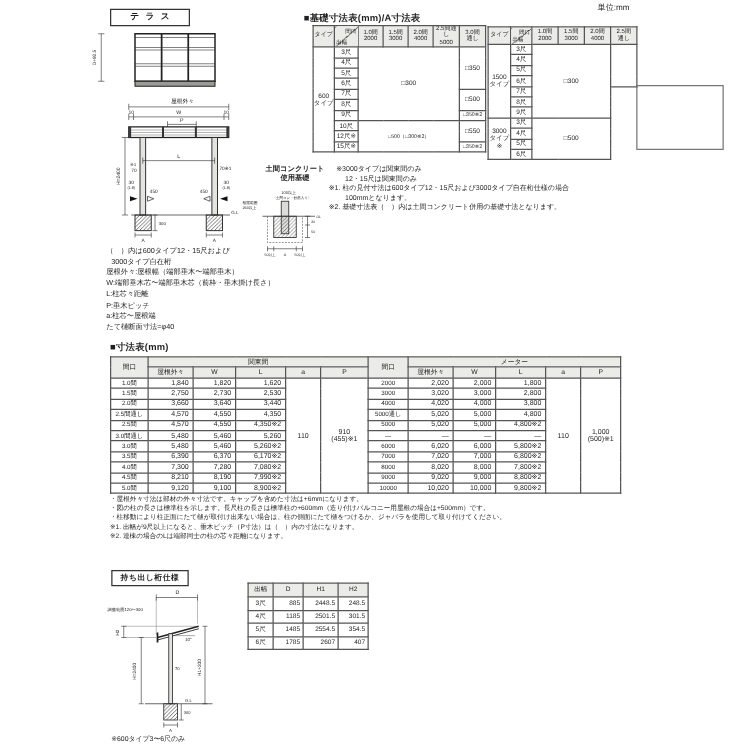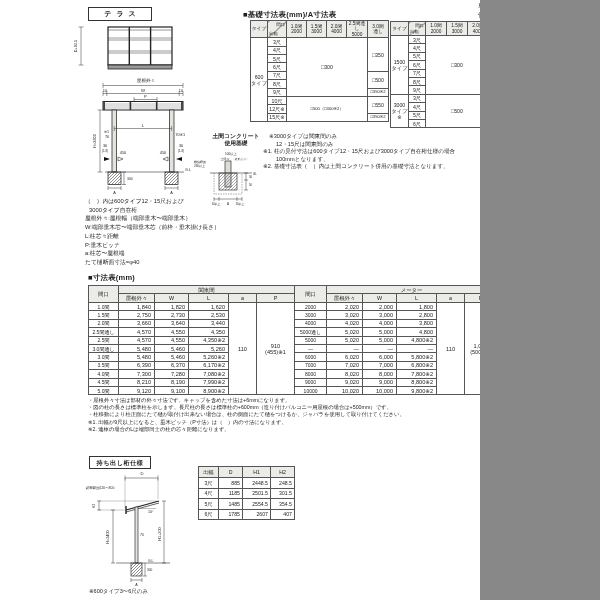--- a/index.html
+++ b/index.html
@@ -1,16 +1,16 @@
 <!DOCTYPE html>
 <html><head>
 <meta charset="utf-8">
 <style>
   html,body{margin:0;padding:0;background:#888;}
-  .page{position:relative;width:480px;height:600px;background:#ffffff;overflow:hidden;
+  .page{position:relative;width:600px;height:600px;background:#ffffff;overflow:hidden;
         font-family:"Liberation Sans","DejaVu Sans",sans-serif;color:#1f1f1f;text-decoration:underline;}
   .abs{position:absolute;}
   .h1{position:absolute;font-weight:bold;font-size:7.5px;letter-spacing:0.2px;}
   .unit{position:absolute;font-size:6.5px;}
   .titlebox{position:absolute;border:1px solid #333;text-align:center;font-weight:bold;background:#fff;}
   .terrace{left:88px;top:7px;width:62px;height:12px;font-size:7px;line-height:12px;letter-spacing:5px;text-indent:5px;}
   .cant-title{left:89px;top:456px;width:60px;height:11px;font-size:6.2px;line-height:11px;letter-spacing:0.5px;}
   
   table{position:absolute;border-collapse:collapse;table-layout:fixed;background:transparent;}
   th,td{border:1px solid #555;padding:0;text-align:center;vertical-align:middle;font-weight:normal;overflow:hidden;}

